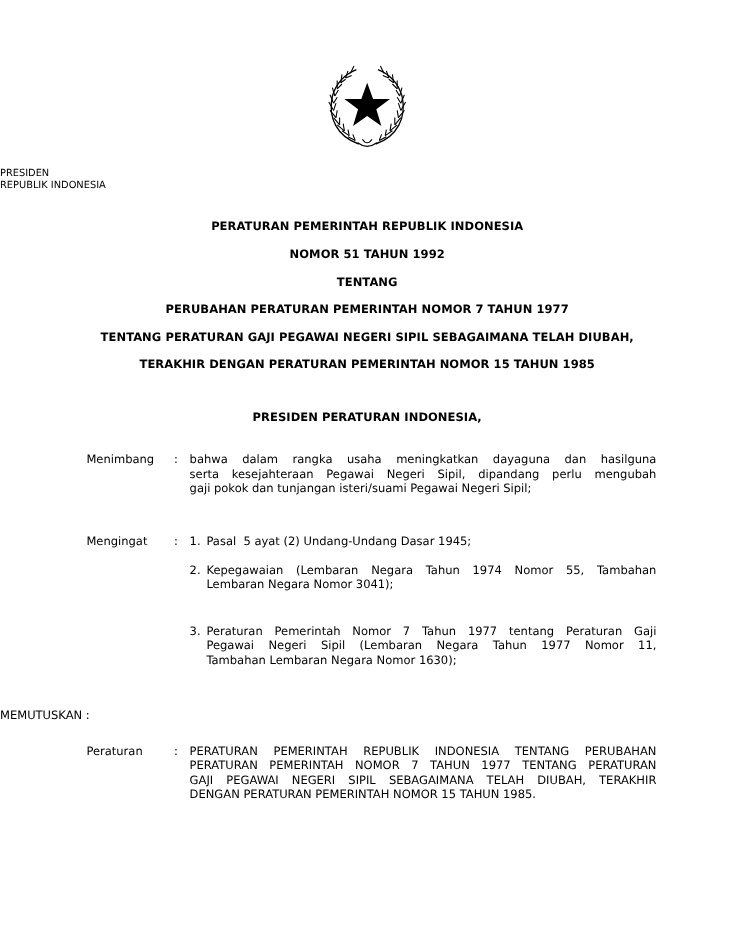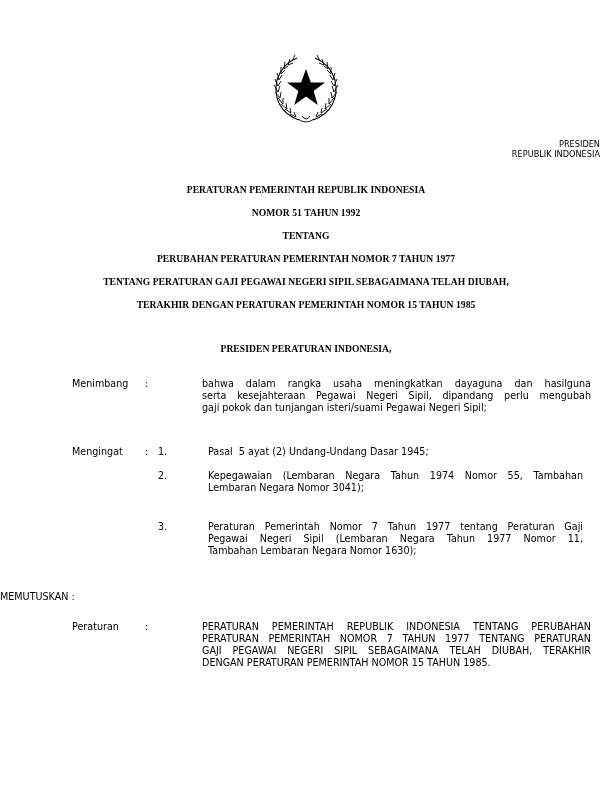--- a/index.html
+++ b/index.html
@@ -1,30 +1,30 @@
 <!DOCTYPE html>
 <html><head>
 <meta charset="utf-8">
 <style>
   html, body { margin: 0; padding: 0; background: #ffffff; }
   body { width: 612px; height: 792px; position: relative; overflow: hidden;
          font-family: "DejaVu Sans", "Liberation Sans", sans-serif; color: #000; }
   .page { position: absolute; left: 0; top: 0; width: 612px; height: 792px; }
   .emblem { position: absolute; left: 269px; top: 52px; width: 74px; height: 74px; }
-  .emblem-caption { position: absolute; left: 0; width: 600px; text-align: right;
+  .emblem-caption { position: absolute; left: 0; width: 488px; text-align: left;
                     font-size: 8.2px; line-height: 10px; letter-spacing: 0; }
   .title-line { position: absolute; left: 0; width: 612px; text-align: center;
-                font-size: 9.6px; font-weight: bold; letter-spacing: 0.05px; font-family: Liberation Serif, serif; }
+                font-size: 9.6px; font-weight: bold; letter-spacing: 0.05px; }
   .row { position: absolute; left: 72px; width: 475px; font-size: 9.6px; line-height: 12.1px; }
   .lbl { position: absolute; left: 0; top: 0; }
   .colon { position: absolute; left: 73px; top: 0; }
-  .body { position: absolute; left: 86px; width: 389px; text-align: justify; text-align-last: left; margin-left: 44px; }
+  .body { position: absolute; left: 86px; width: 389px; text-align: justify; text-align-last: left; }
   .item { position: absolute; left: 86px; width: 389px; }
   .num { position: absolute; left: 0; top: 0; }
-  .itxt { position: absolute; left: 14px; width: 375px; text-align: justify; margin-left: 36px; }
+  .itxt { position: absolute; left: 14px; width: 375px; text-align: justify; }
   .justl span.ln { display: block; text-align: justify; text-align-last: justify; }
   .justl span.ln.last { text-align-last: left; }
   .center-line { position: absolute; left: 0; width: 612px; text-align: left; font-size: 9.6px; }
 </style>
 </head>
 <body>
 
 <div class="page">
 
   <svg class="emblem" viewBox="0 0 74 74">

